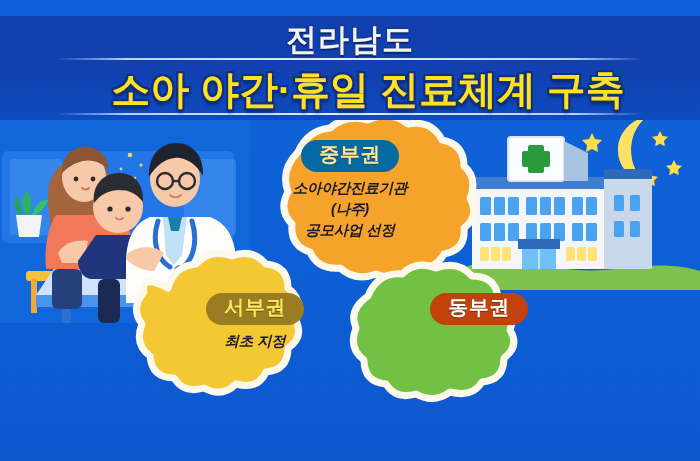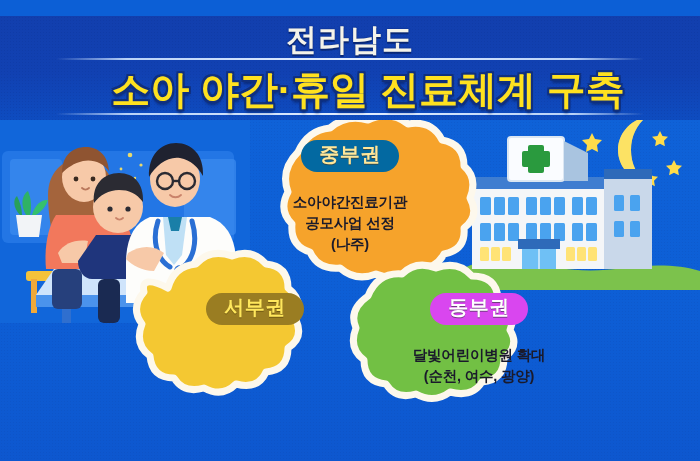--- a/index.html
+++ b/index.html
@@ -59,24 +59,24 @@
   
   .region { position:absolute; text-align:center; }
   .badge {
     display:inline-block; border-radius:18px; padding:4px 18px 6px 18px;
     font-size:20px; font-weight:bold; line-height:1.08; letter-spacing:.5px;
   }
   .badge.mid   { background:#0369a1; color:#ffe79a;
                  text-shadow:0 1px 0 rgba(90,45,0,.5); }
   .badge.west  { background:#9a7d22; color:#ffe75c;
                  text-shadow:0 1px 0 rgba(70,52,0,.5); }
-  .badge.east  { background:#d946ef; color:#ffffff;
+  .badge.east  { background:#c2410c; color:#ffffff;
                  text-shadow:0 1px 0 rgba(10,50,20,.5); }
-  .lines { margin-top:20px; font-size:14.5px; font-weight:bold; color:#1a1a2b;
-           line-height:1.46; letter-spacing:-.2px; }
+  .lines { margin-top:6px; font-size:14.5px; font-weight:bold; color:#1a1a2b;
+           line-height:1.46; letter-spacing:-.2px;font-style:italic; }
   .lines div { white-space:nowrap; }
 
   .region.mid  { left:242px; top:140px; width:216px; }
   .region.west { left:150px; top:293px; width:210px; }
   .region.east { left:368px; top:293px; width:222px; }
 </style>
 </head>
 <body>
 
 <div id="stage">
@@ -246,37 +246,34 @@
         M238 186 q10-24 34-22 q14-14 34-6 q22-8 36 8 q24 0 26 22 q20 12 12 32
         q10 16-6 28 q0 22-22 24 q-10 16-32 10 q-16 12-34 2 q-20 6-30-10
         q-22-2-22-24 q-16-12-8-32 q-8-18 12-32 z"></path>
     </g>
   </svg>
 
   <div class="region mid">
     <span class="badge mid">중부권</span>
     <div class="lines">
       <div>소아야간진료기관</div>
+      <div>(나주)</div>
       <div>공모사업 선정</div>
-      <div>(나주)</div>
     </div>
   </div>
 
   <div class="region west">
     <span class="badge west">서부권</span>
     <div class="lines">
+      <div>최초 지정</div>
     </div>
   </div>
 
   <div class="region east">
     <span class="badge east">동부권</span>
-    <div class="lines">
-      <div>달빛어린이병원 확대</div>
-      <div>(순천, 여수, 광양)</div>
-    </div>
   </div>
 
   <div class="header">
     <div class="hdr-noise"></div>
     <div class="rule top"></div>
     <div class="rule bottom"></div>
     <div class="title-small">전라남도</div>
     <div class="title-main">소아 야간·휴일 진료체계 구축</div>
   </div>
 

